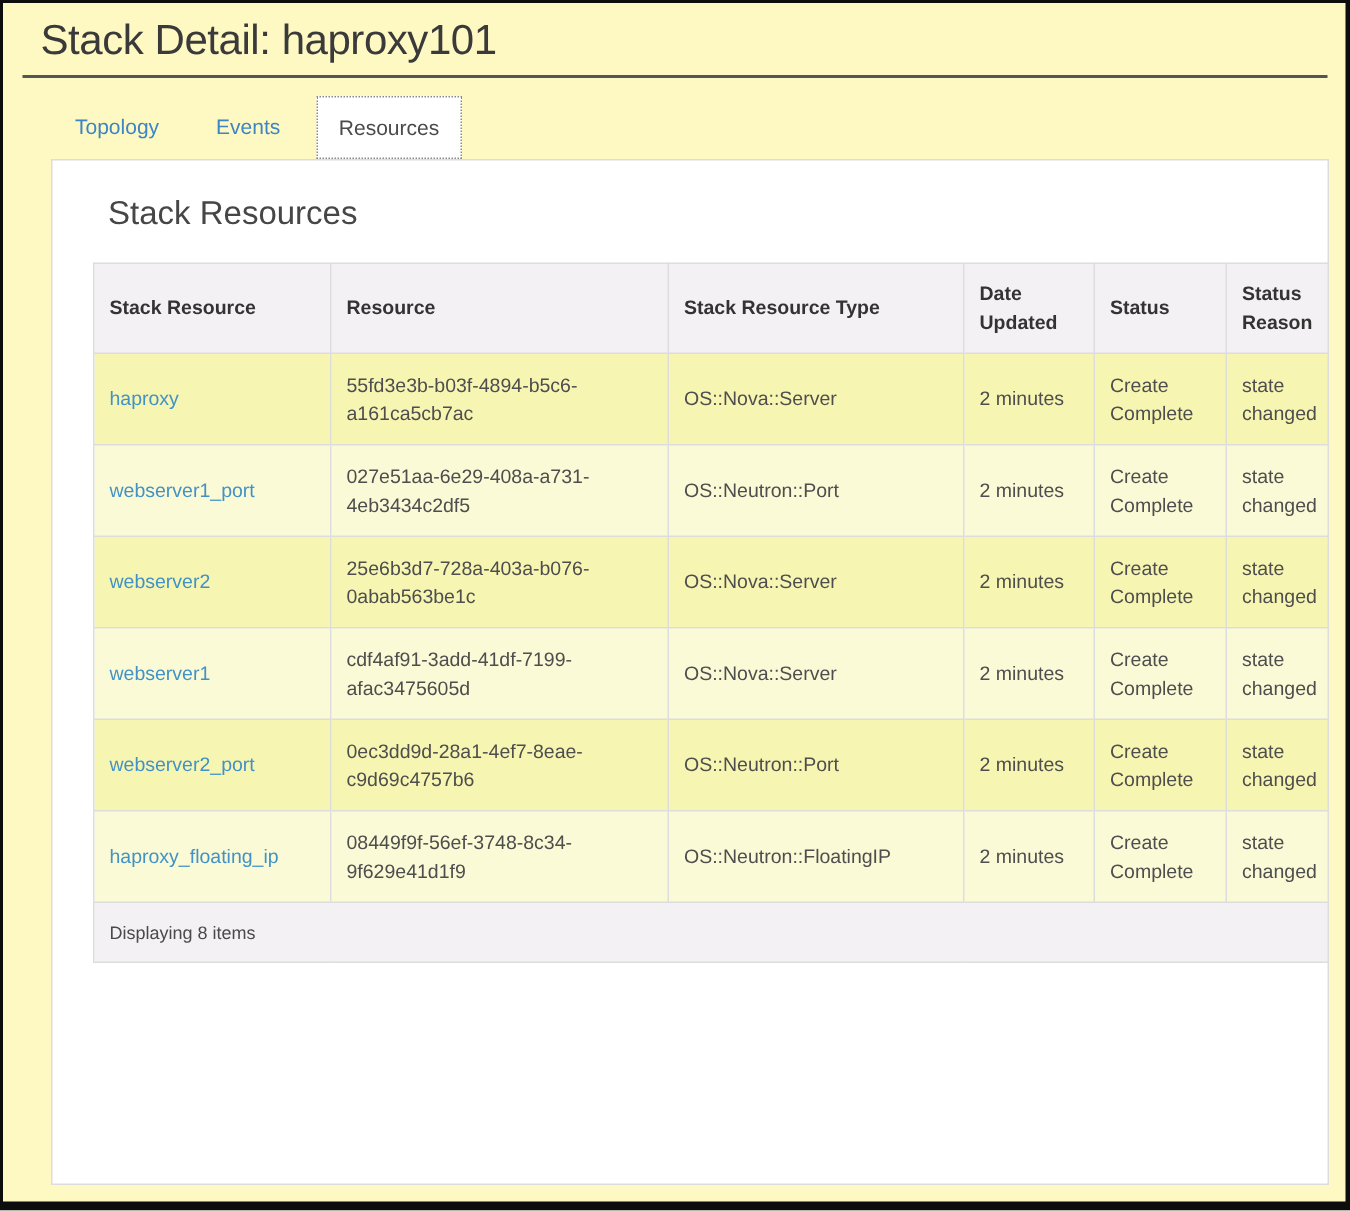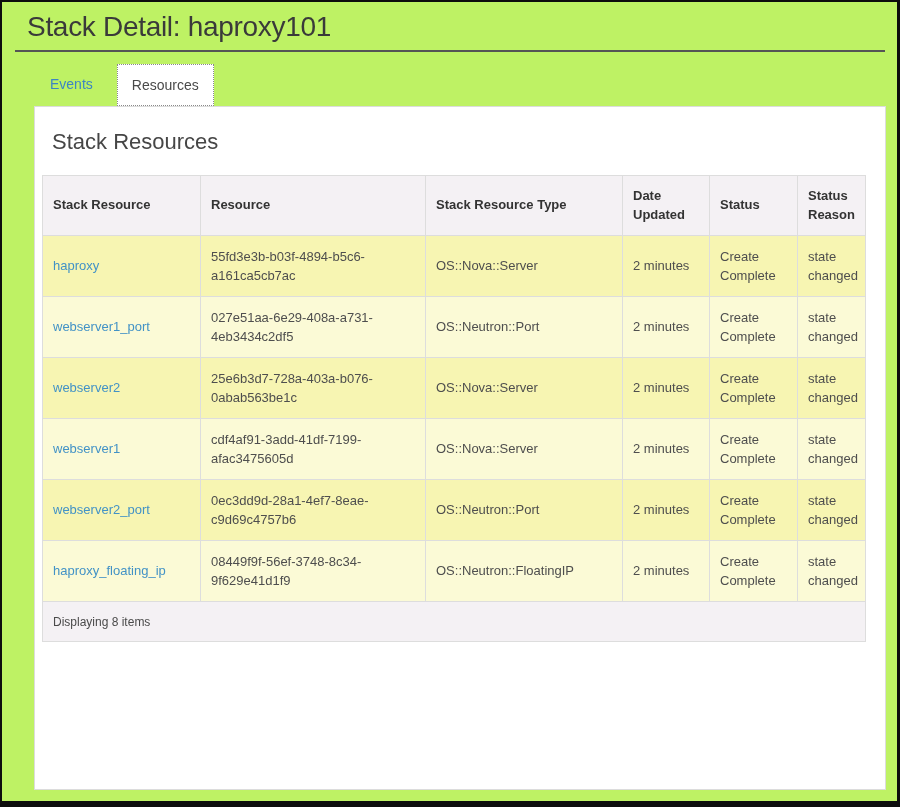--- a/index.html
+++ b/index.html
@@ -2,21 +2,21 @@
 <html><head>
 <meta charset="utf-8">
 <style>
   * { box-sizing: border-box; }
   html, body { margin: 0; padding: 0; background: #e8e8e8; }
   body { font-family: "Liberation Sans", sans-serif; }
 
   .screen {
     width: 900px; height: 807px;
     margin: 0;
-    background: #bef264;
+    background: #fef9c3;
     border: 2px solid #0d0d0d;
     border-right-width: 3px;
     border-bottom-width: 6px;
     overflow: hidden;
   }
 
   .page-title {
     margin: 9px 0 7px 25px;
     font-size: 28px;
     font-weight: 500;
@@ -48,21 +48,21 @@
     border: 1px dotted #8a8a8a;
     background: #ffffff;
   }
 
   .panel {
     margin: 0 14px 0 32px;
     width: 852px;
     height: 684px;
     border: 1px solid #dcdcdc;
     background: #ffffff;
-    padding: 14px 13px 0 7px;
+    padding: 14px 13px 0 27px;
   }
   .panel-heading {
     font-size: 22px;
     font-weight: 500;
     color: #464646;
     margin: 8px 0 20px 10px;
   }
 
   table.resources {
     border-collapse: collapse;
@@ -112,20 +112,21 @@
 </style>
 </head>
 <body>
 
 <div class="screen">
 
   <h1 class="page-title">Stack Detail: haproxy101</h1>
   <hr class="title-rule">
 
   <nav class="tabs">
+    <a class="tab">Topology</a>
     <a class="tab">Events</a>
     <a class="tab active">Resources</a>
   </nav>
 
   <section class="panel">
     <h2 class="panel-heading">Stack Resources</h2>
 
     <table class="resources">
       <colgroup>
         <col style="width:158px">

